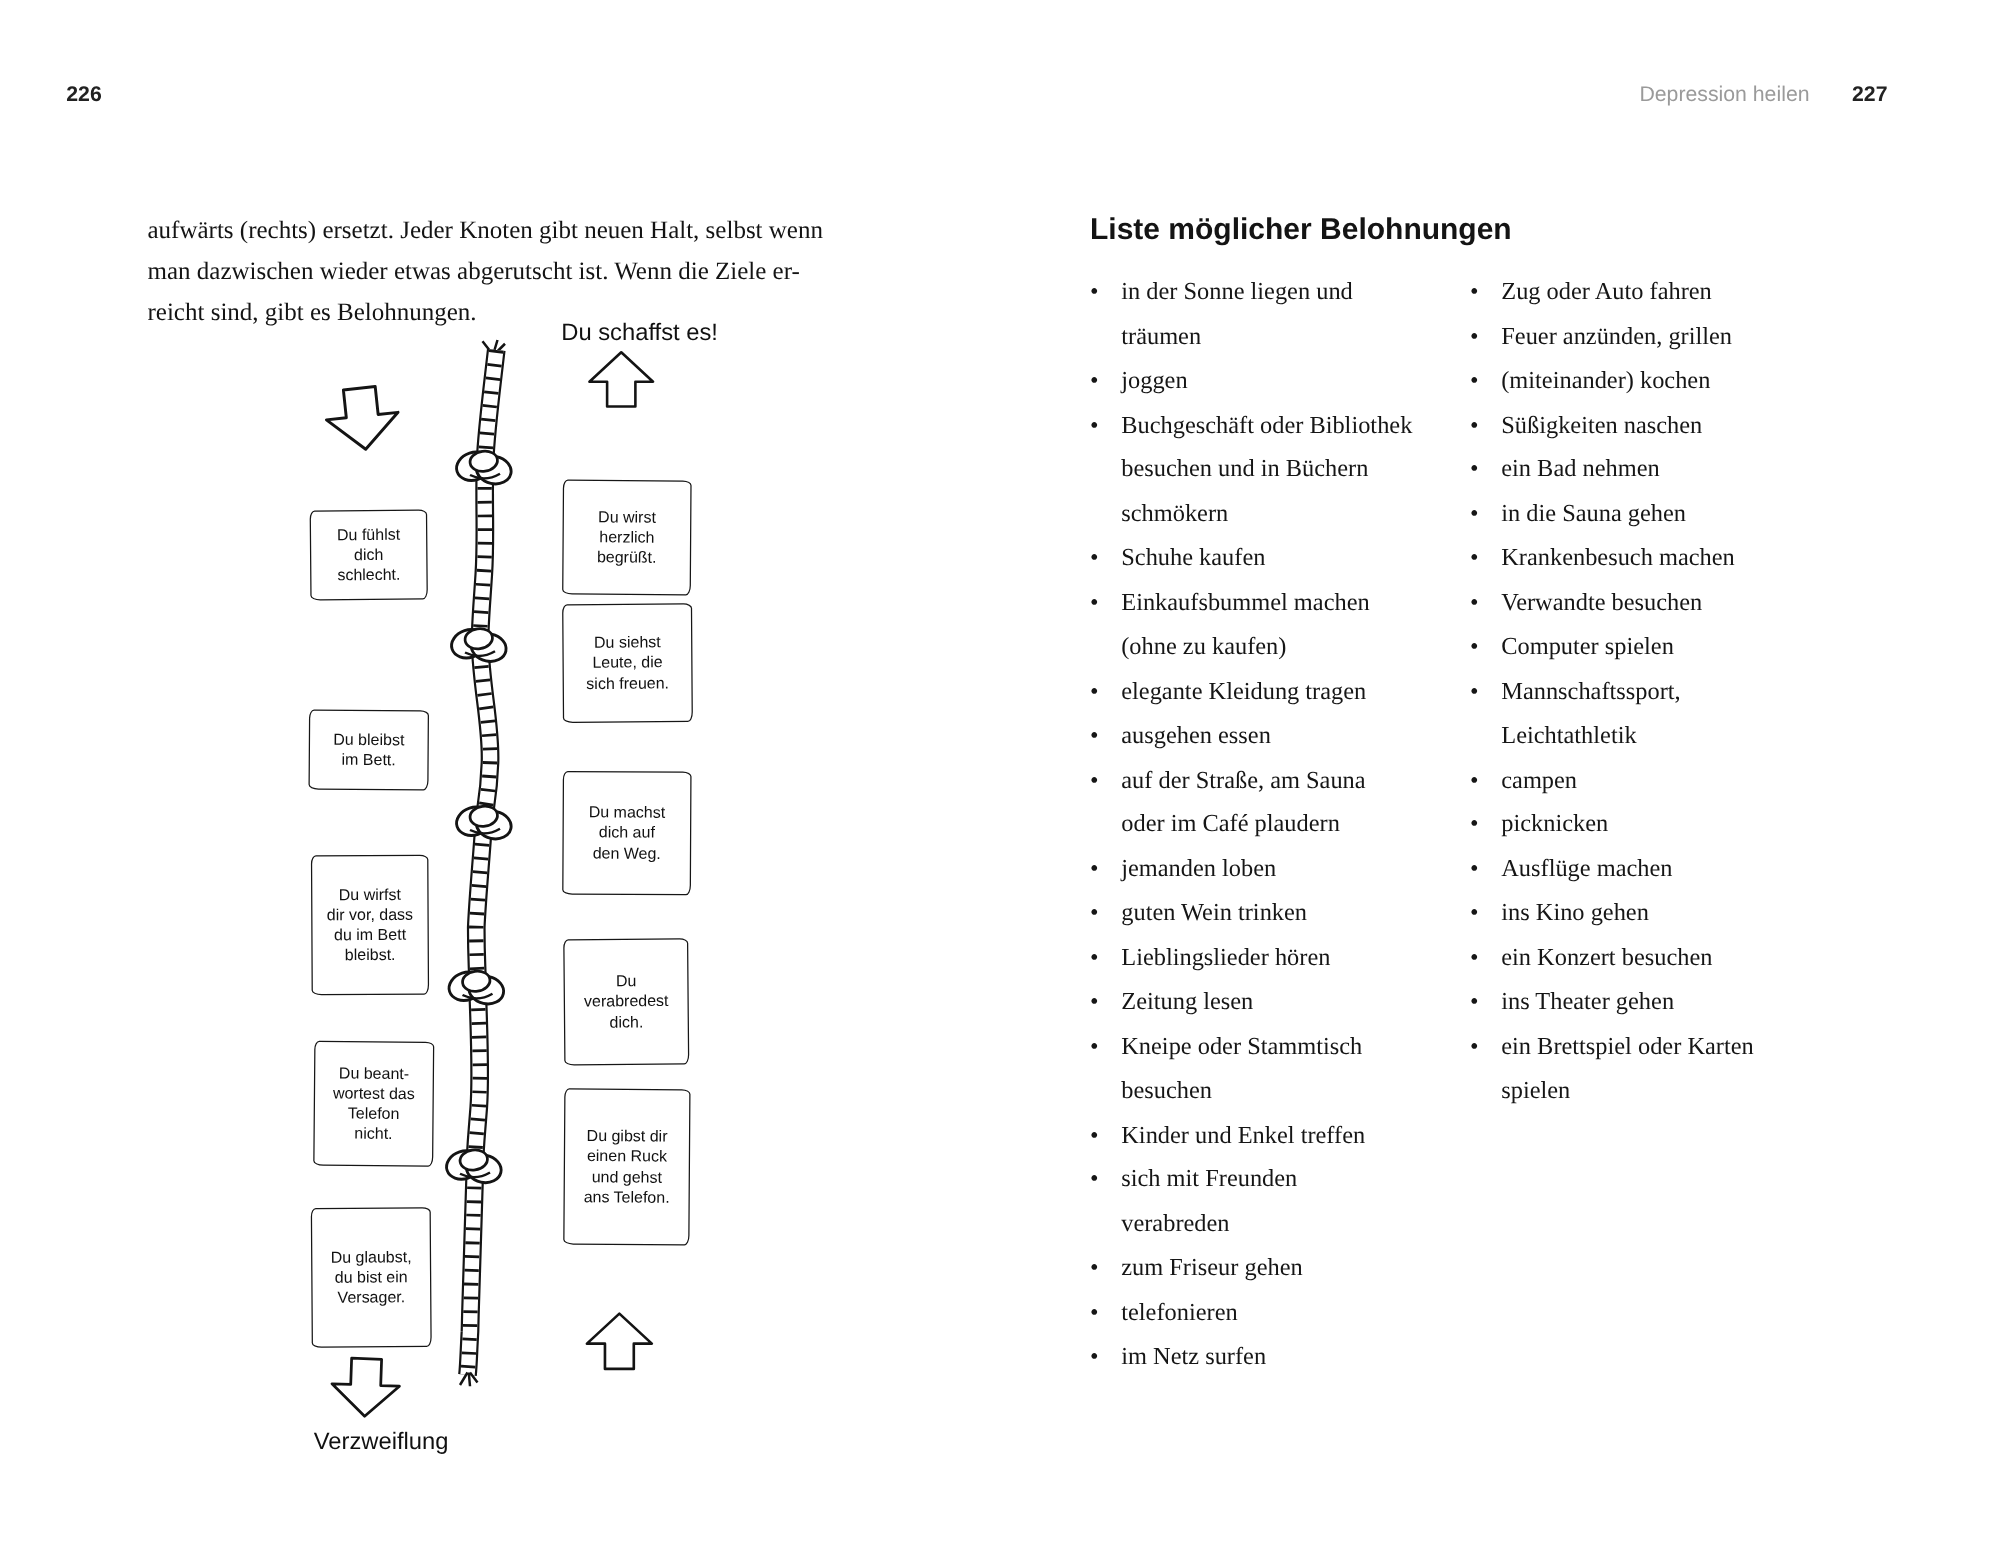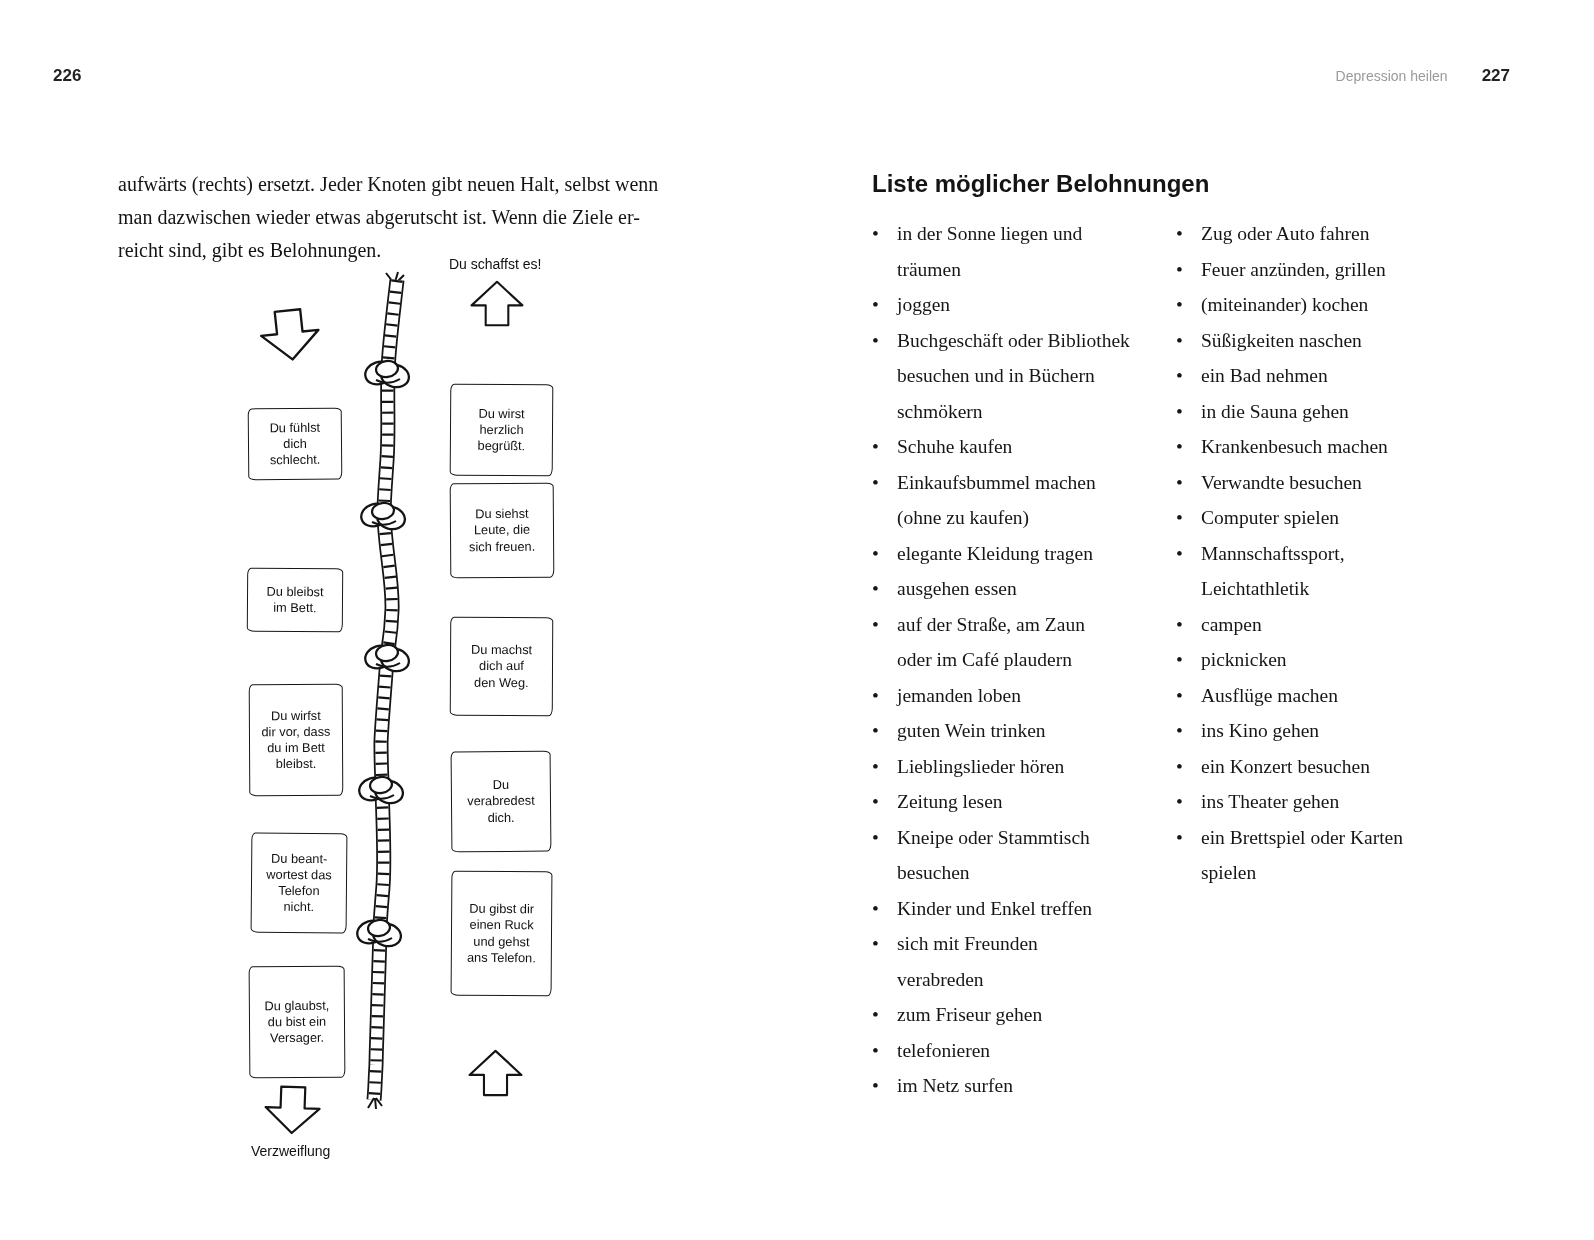--- a/index.html
+++ b/index.html
@@ -3,34 +3,34 @@
 <meta charset="utf-8">
 <style>
   html,body{margin:0;padding:0;background:#ffffff;}
   .page{
     position:relative;width:1594px;height:1240px;background:#ffffff;
     font-family:"Liberation Sans",sans-serif;color:#1a1a1a;overflow:hidden;
   }
   .serif{font-family:"Liberation Serif",serif;}
   .pagenum{position:absolute;font-size:17px;font-weight:bold;color:#222;}
   .running-head{position:absolute;top:66px;right:84px;display:flex;gap:34px;align-items:baseline;}
-  .running-title{font-size:14px;color:#9a9a9a;font-weight:normal;}
+  .running-title{font-size:17px;color:#9a9a9a;font-weight:normal;}
   .running-num{font-size:17px;font-weight:bold;color:#222;}
   .paragraph{
     position:absolute;left:118px;top:168px;width:610px;
     font-size:20px;line-height:33px;white-space:pre-line;color:#141414;
   }
   .sketch-box{
     position:absolute;border:1.7px solid #161616;background:#fff;
     display:flex;align-items:center;justify-content:center;text-align:center;
     font-size:12.8px;line-height:1.27;padding:3px 2px;
     border-radius:4px 7px 4px 8px / 7px 4px 8px 4px;
     white-space:pre-line;color:#111;
   }
-  .diagram-label{position:absolute;font-size:14px;color:#111;}
+  .diagram-label{position:absolute;font-size:19px;color:#111;}
   .arrow{position:absolute;}
   .arrow svg{display:block;width:100%;height:100%;}
   .rope{position:absolute;left:338px;top:270px;width:130px;height:840px;}
   .heading-right{
     position:absolute;left:872px;top:170px;font-size:24px;font-weight:bold;color:#141414;
   }
   ul.rlist{
     position:absolute;list-style:none;margin:0;padding:0;
     font-family:"Liberation Serif",serif;font-size:19.5px;line-height:35.5px;color:#161616;
   }
@@ -191,21 +191,21 @@
       <li>
       <span class="bullet">•</span>
       <span class="li-text">elegante Kleidung tragen</span>
     </li>
       <li>
       <span class="bullet">•</span>
       <span class="li-text">ausgehen essen</span>
     </li>
       <li>
       <span class="bullet">•</span>
-      <span class="li-text">auf der Straße, am Zaun
+      <span class="li-text">auf der Straße, am Sauna
 oder im Café plaudern</span>
     </li>
       <li>
       <span class="bullet">•</span>
       <span class="li-text">jemanden loben</span>
     </li>
       <li>
       <span class="bullet">•</span>
       <span class="li-text">guten Wein trinken</span>
     </li>

